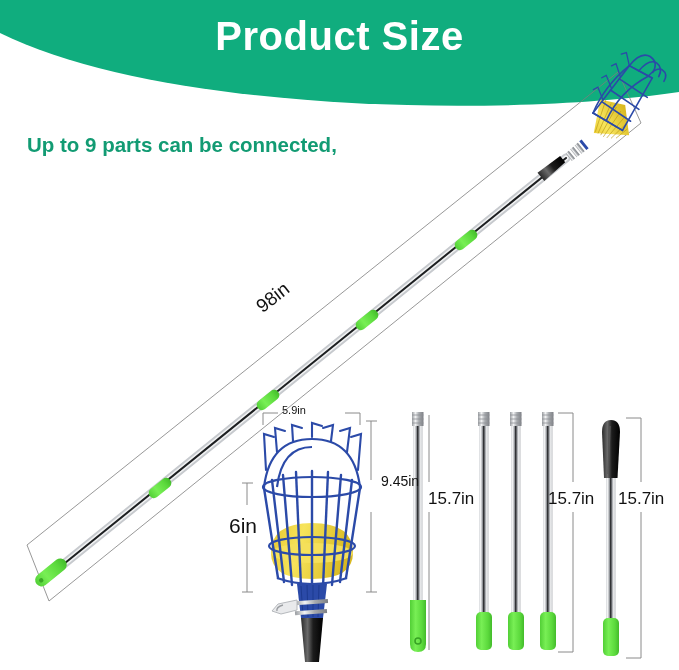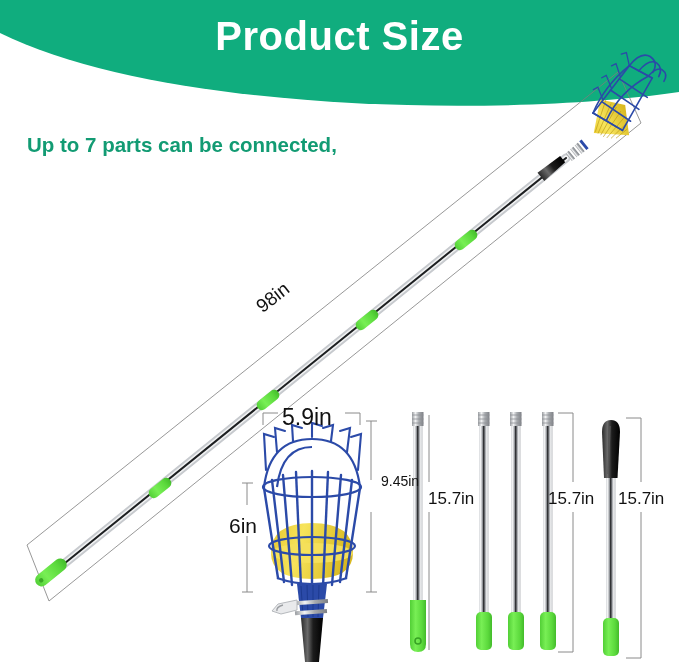--- a/index.html
+++ b/index.html
@@ -31,41 +31,41 @@
   .art{position:absolute;left:0;top:0;width:679px;height:670px;}
 
   
   .dim{position:absolute;color:#111;font-size:17px;font-family:"Liberation Sans", sans-serif;white-space:nowrap;}
   .dim-98{
     position:absolute;left:252px;top:300px;
     font-size:19px;color:#111;
     transform:rotate(-38deg);transform-origin:left top;
     white-space:nowrap;
   }
-  .dim-59{left:282px;top:404px;font-size:23px;}
+  .dim-59{left:282px;top:404px;font-size:11px;}
   .dim-6{left:229px;top:514px;font-size:21px;}
   .dim-945{left:381px;top:473px;font-size:14px;}
   .dim-p1{left:428px;top:489px;font-size:17px;}
   .dim-p2{left:548px;top:489px;font-size:17px;}
   .dim-p3{left:618px;top:489px;font-size:17px;}
 </style>
 </head>
 <body>
 
 <div id="stage">
 
   <div class="banner-wrap">
     <svg width="679" height="120" viewBox="0 0 679 120">
       <path d="M0,0 L679,0 L679,92 C500,118 160,112 0,33 Z" fill="#10ad7e"></path>
     </svg>
     <div class="banner-title">Product Size</div>
   </div>
 
   <div class="headline">
-    <div>Up to 7 parts can be connected,</div>
+    <div>Up to 9 parts can be connected,</div>
   </div>
 
   <svg class="art" viewBox="0 0 679 670">
     <defs>
       <linearGradient id="chrome" x1="0" y1="0" x2="1" y2="0">
         <stop offset="0%" stop-color="#d8dadd"></stop>
         <stop offset="18%" stop-color="#f4f5f6"></stop>
         <stop offset="38%" stop-color="#8d9095"></stop>
         <stop offset="50%" stop-color="#17181a"></stop>
         <stop offset="62%" stop-color="#8d9095"></stop>

